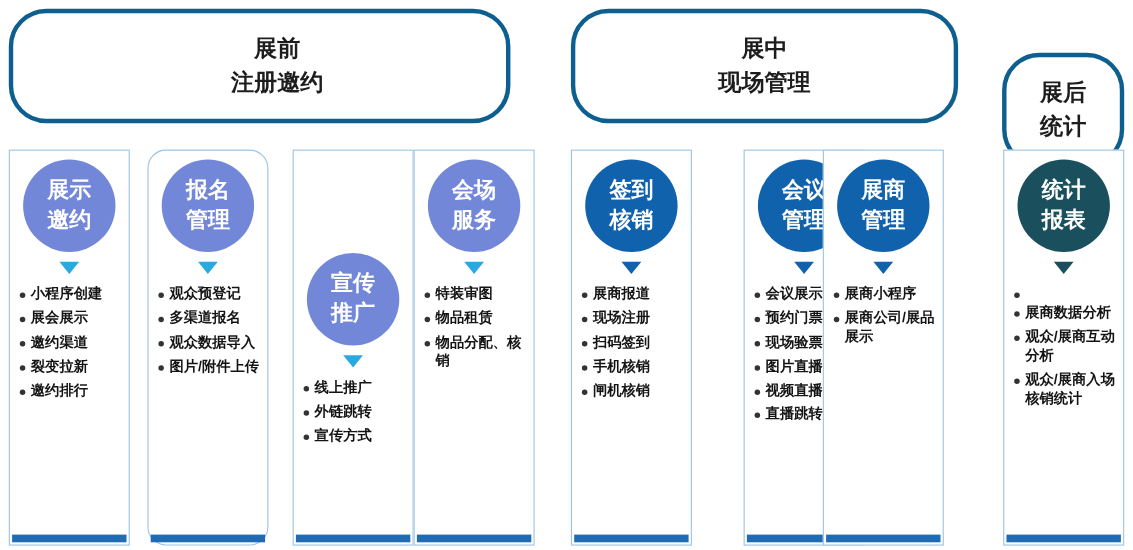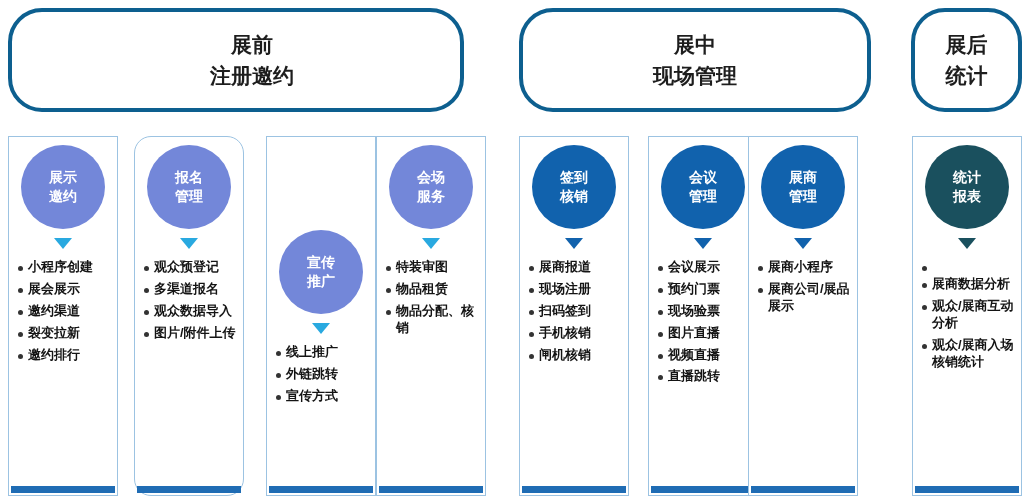--- a/index.html
+++ b/index.html
@@ -24,21 +24,21 @@
   }
   .circle {
     width:84px; height:84px; border-radius:50%; margin-top:8px; flex:none;
     display:flex; align-items:center; justify-content:center;
   }
   .s1 .circle { background:#7387d9; }
   .s2 .circle { background:#1162ad; }
   .s3 .circle { background:#1a505e; }
   .circle-label {
     white-space:pre-line; text-align:center; color:#ffffff;
-    font-weight:700; font-size:14px; line-height:1.35;
+    font-weight:700; font-size:20px; line-height:1.35;
   }
   .tri {
     width:0; height:0; margin-top:9px;
     border-left:9px solid transparent; border-right:9px solid transparent;
     border-top:11px solid #29a9e0;
   }
   .s2 .tri { border-top-color:#1162ad; }
   .s3 .tri { border-top-color:#1a505e; }
 
   .items { margin-top:10px; width:100%; padding:0 6px 0 9px; }
@@ -54,21 +54,21 @@
 <div class="canvas">
 
   <div class="header" style="left:8px; width:456px;padding-left:32px;">
     <div class="header-title">展前
 注册邀约</div>
   </div>
   <div class="header" style="left:519px; width:352px;">
     <div class="header-title">展中
 现场管理</div>
   </div>
-  <div class="header" style="left:911px; width:111px;">
+  <div class="header" style="left:911px; width:111px;margin-top:40px;">
     <div class="header-title">展后
 统计</div>
   </div>
 
   <div class="col s1" style="left:8px;">
     <div class="circle">
       <span class="circle-label">展示
 邀约</span>
     </div>
     <div class="tri"></div>
@@ -194,21 +194,21 @@
           <span class="txt">物品租赁</span>
         </div>
       <div class="item">
           <span class="dot"></span>
           <span class="txt">物品分配、核销</span>
         </div>
     </div>
     <div class="bar"></div>
   </div>
 
-  <div class="col s2" style="left:648px;">
+  <div class="col s2" style="left:676px;">
     <div class="circle">
       <span class="circle-label">会议
 管理</span>
     </div>
     <div class="tri"></div>
     <div class="items">
       <div class="item">
           <span class="dot"></span>
           <span class="txt">会议展示</span>
         </div>

